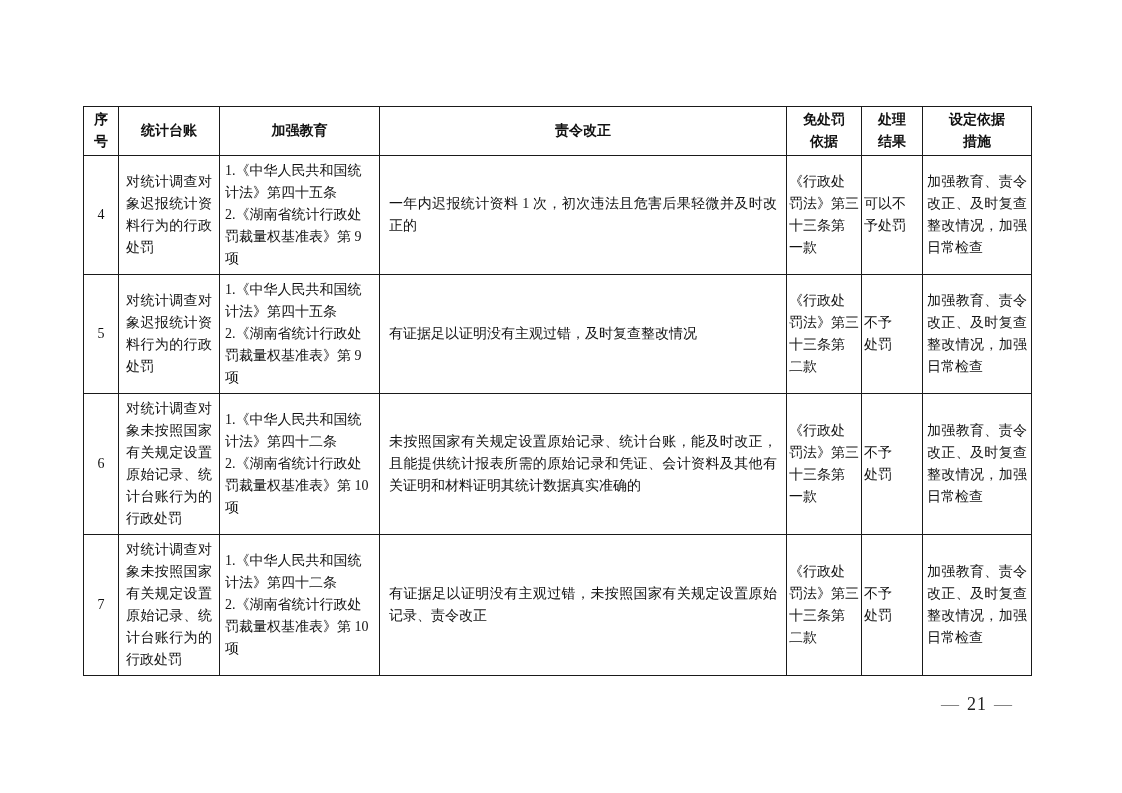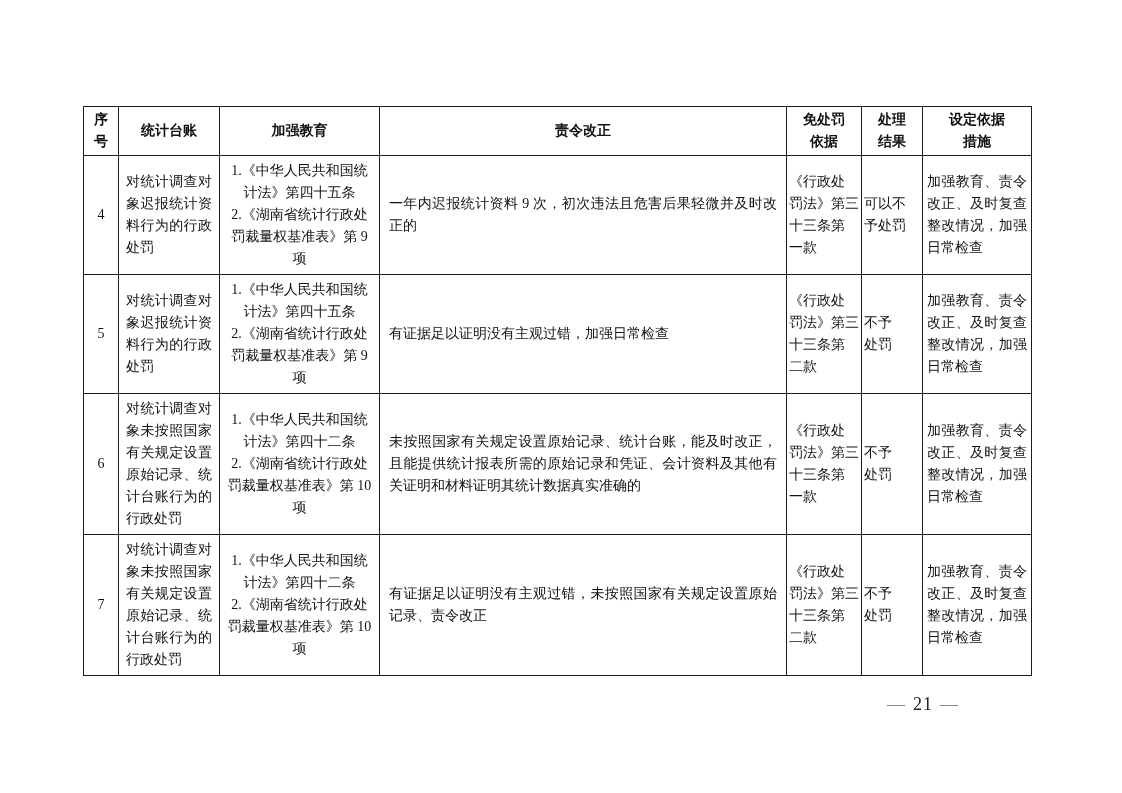--- a/index.html
+++ b/index.html
@@ -38,32 +38,32 @@
     height: 47px;
     font-size: 14.5px;
     line-height: 21px;
     padding: 2px;
   }
   tr.row-4 td, tr.row-5 td { height: 113px; }
   tr.row-6 td { height: 136px; }
   tr.row-7 td { height: 128px; }
   td.c-index { text-align: center; }
   td.c-name  { text-align: justify; padding: 4px 7px; margin-left: 40px; }
-  td.c-basis { text-align: center; padding: 4px 5px; }
+  td.c-basis { text-align: left; padding: 4px 5px; }
   td.c-situation { text-align: justify; padding: 4px 9px; }
   td.c-exemption { text-align: left; white-space: pre-line; padding: 2px 2px; }
   td.c-result    { text-align: left; white-space: pre-line; padding: 2px 2px; }
   td.c-supervision { text-align: justify; padding: 4px 4px; }
   .basis-item { display: block; }
   .page-footer {
     position: absolute;
     left: 880px;
     top: 694px;
     width: 140px;
-    text-align: left;
+    text-align: right;
     font-size: 18px;
     letter-spacing: 1px;
     color: #222222;
   }
   .page-footer .dash { color: #808080; padding: 0 7px; }
   .page-footer .num  { color: #222222; }
 </style>
 </head>
 <body>
 
@@ -95,37 +95,37 @@
       </tr>
     </thead>
     <tbody>
       <tr class="row-4">
         <td class="c-index">4</td>
         <td class="c-name">对统计调查对象迟报统计资料行为的行政处罚</td>
         <td class="c-basis">
           <span class="basis-item">1.《中华人民共和国统计法》第四十五条</span>
           <span class="basis-item">2.《湖南省统计行政处罚裁量权基准表》第 9 项</span>
         </td>
-        <td class="c-situation">一年内迟报统计资料 9 次，初次违法且危害后果轻微并及时改正的</td>
+        <td class="c-situation">一年内迟报统计资料 1 次，初次违法且危害后果轻微并及时改正的</td>
         <td class="c-exemption">《行政处
 罚法》第三
 十三条第
 一款</td>
         <td class="c-result">可以不
 予处罚</td>
         <td class="c-supervision">加强教育、责令改正、及时复查整改情况，加强日常检查</td>
       </tr>
       <tr class="row-5">
         <td class="c-index">5</td>
         <td class="c-name">对统计调查对象迟报统计资料行为的行政处罚</td>
         <td class="c-basis">
           <span class="basis-item">1.《中华人民共和国统计法》第四十五条</span>
           <span class="basis-item">2.《湖南省统计行政处罚裁量权基准表》第 9 项</span>
         </td>
-        <td class="c-situation">有证据足以证明没有主观过错，加强日常检查</td>
+        <td class="c-situation">有证据足以证明没有主观过错，及时复查整改情况</td>
         <td class="c-exemption">《行政处
 罚法》第三
 十三条第
 二款</td>
         <td class="c-result">不予
 处罚</td>
         <td class="c-supervision">加强教育、责令改正、及时复查整改情况，加强日常检查</td>
       </tr>
       <tr class="row-6">
         <td class="c-index">6</td>

